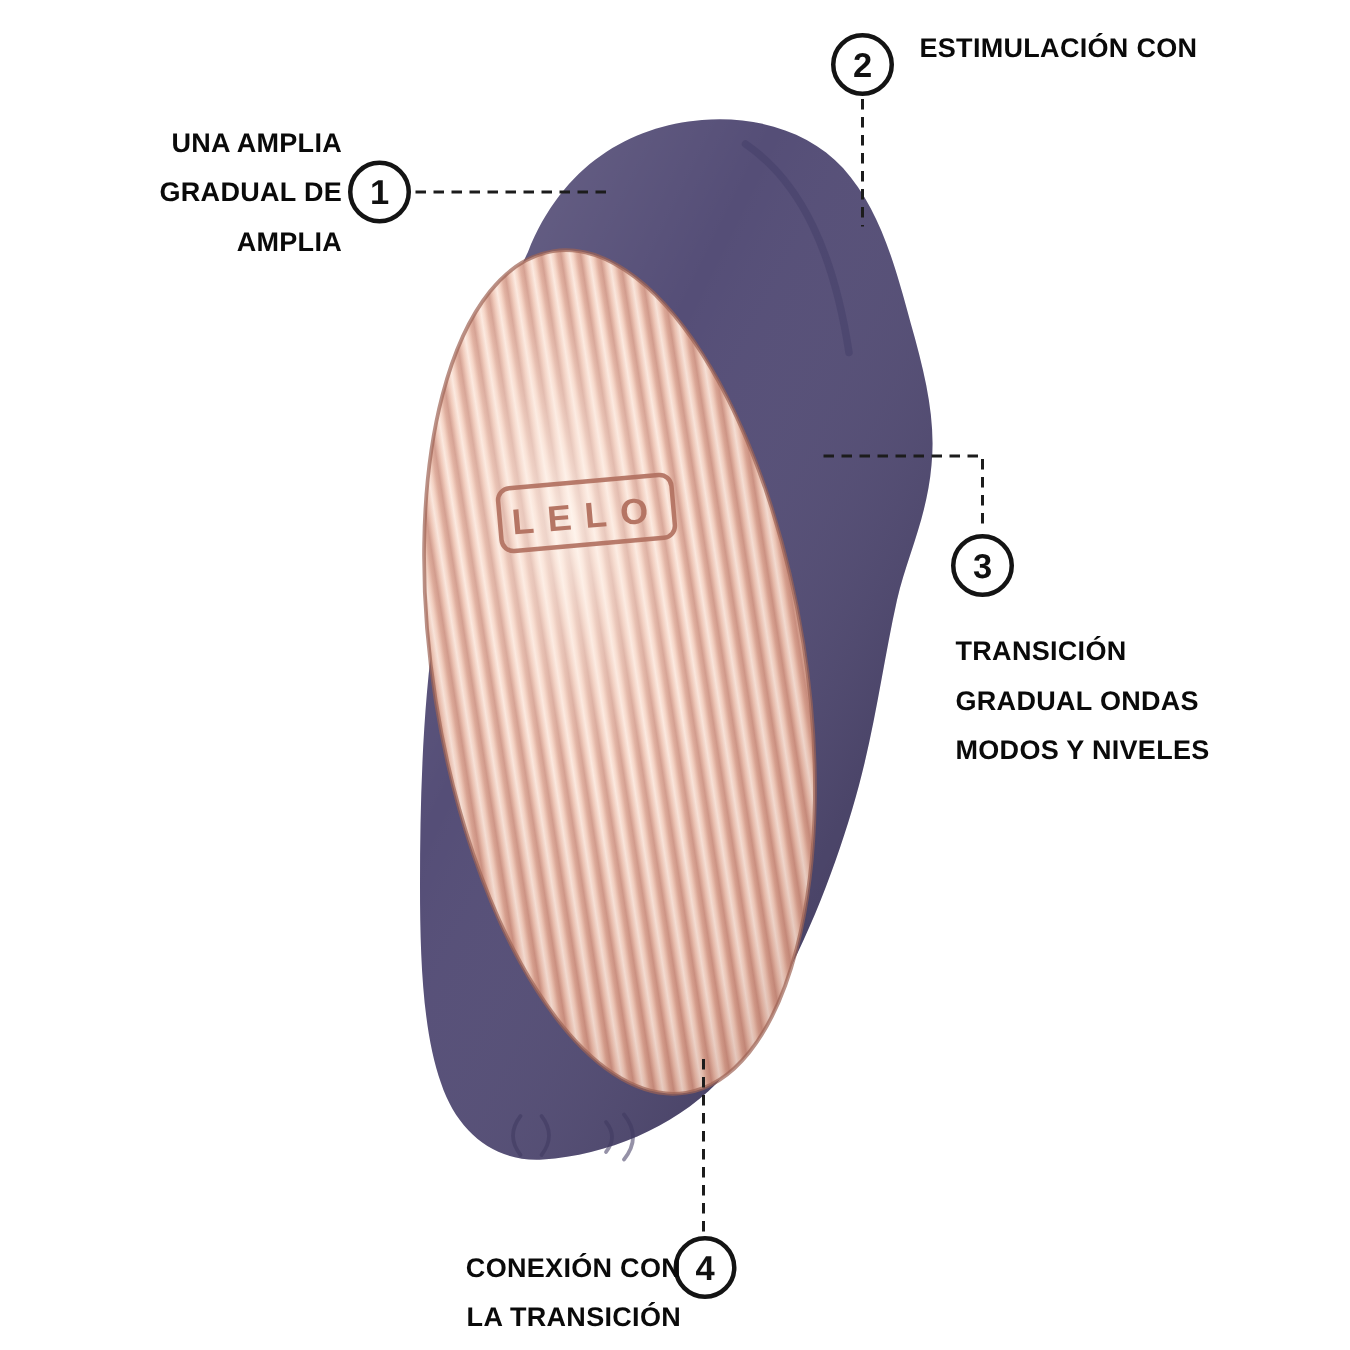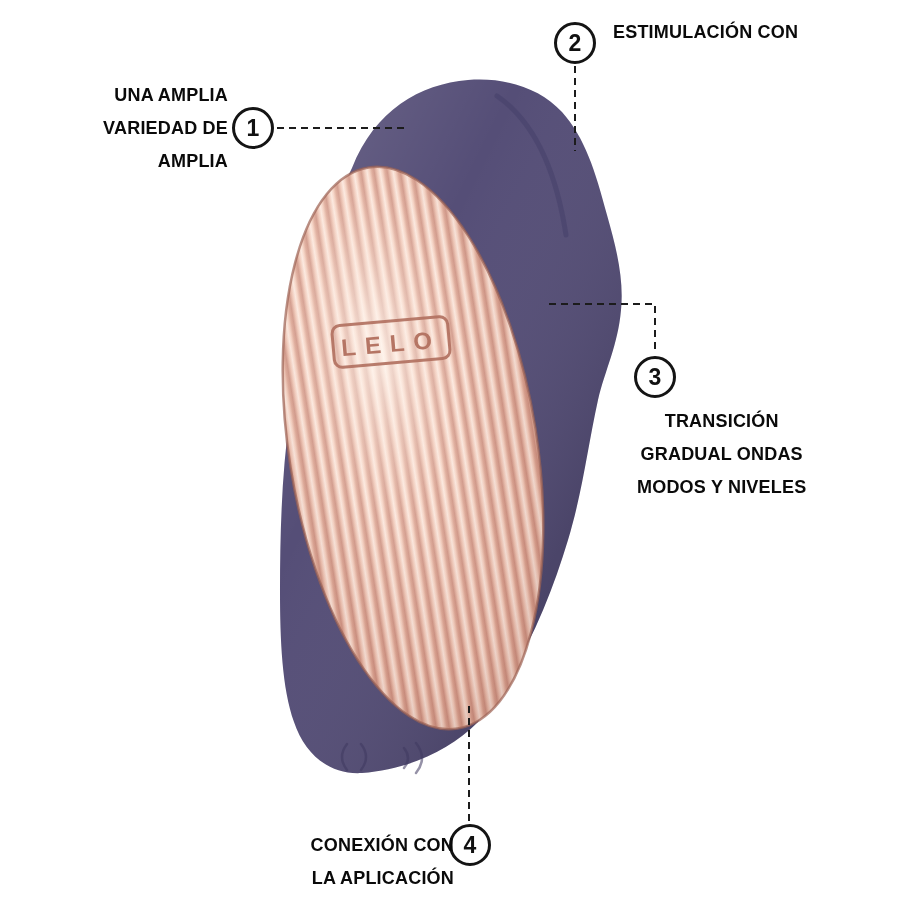--- a/index.html
+++ b/index.html
@@ -35,21 +35,21 @@
   .label div { white-space:nowrap; }
   .label.align-right { text-align:right; }
 
   #num1 { left:232px; top:107px; }
   #num2 { left:554px; top:22px;  }
   #num3 { left:634px; top:356px; }
   #num4 { left:449px; top:824px; }
 
   #label1 { left:0px;   top:79px;  width:228px; }
   #label2 { left:613px; top:16px; }
-  #label3 { left:637px; top:405px;text-align:center; }
+  #label3 { left:637px; top:418px; }
   #label4 { left:224px; top:829px; width:230px; }
 </style>
 </head>
 <body>
 
 <div class="stage">
 
   <svg class="device" width="900" height="900" viewBox="0 0 900 900">
     <defs>
       <linearGradient id="ridges" x1="0" y1="0" x2="0.052" y2="0" spreadMethod="repeat">
@@ -131,32 +131,32 @@
     </g>
   </svg>
 
   <div class="num" id="num1">1</div>
   <div class="num" id="num2">2</div>
   <div class="num" id="num3">3</div>
   <div class="num" id="num4">4</div>
 
   <div class="label align-right" id="label1">
     <div>UNA AMPLIA</div>
-    <div>VARIEDAD DE</div>
+    <div>GRADUAL DE</div>
     <div>AMPLIA</div>
   </div>
 
   <div class="label" id="label2">
     <div>ESTIMULACIÓN CON</div>
   </div>
 
   <div class="label" id="label3">
     <div>TRANSICIÓN</div>
     <div>GRADUAL ONDAS</div>
     <div>MODOS Y NIVELES</div>
   </div>
 
   <div class="label align-right" id="label4">
     <div>CONEXIÓN CON</div>
-    <div>LA APLICACIÓN</div>
+    <div>LA TRANSICIÓN</div>
   </div>
 
 </div>
 
 </body></html>

